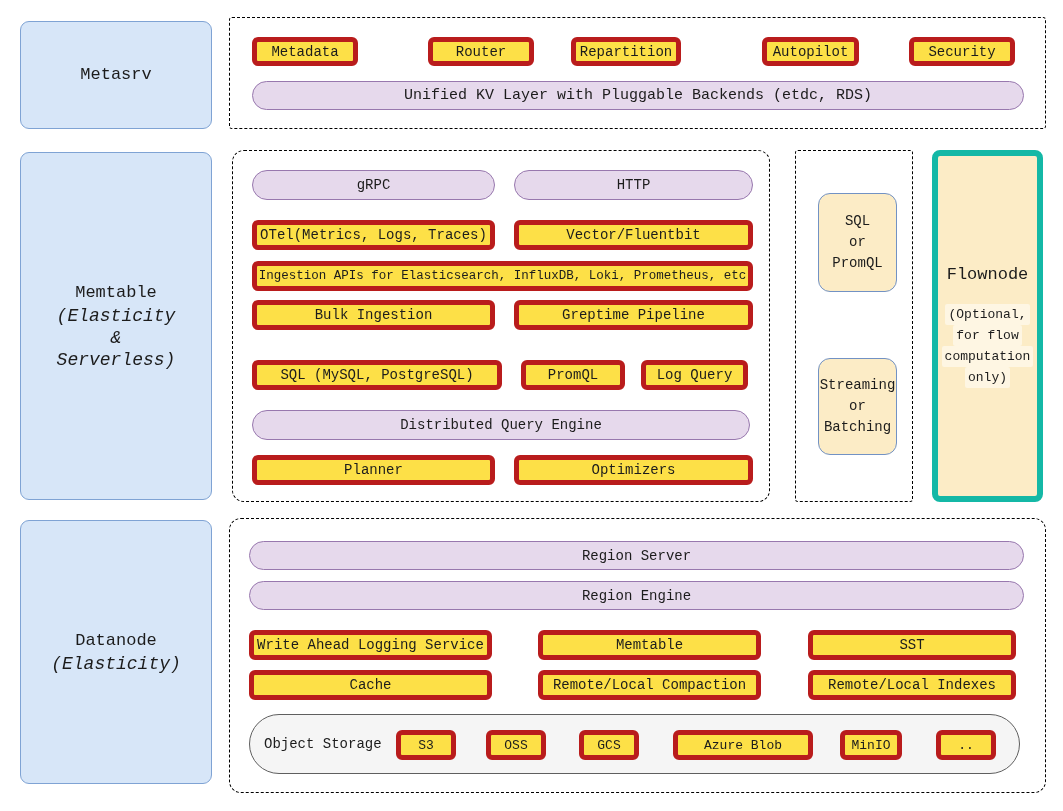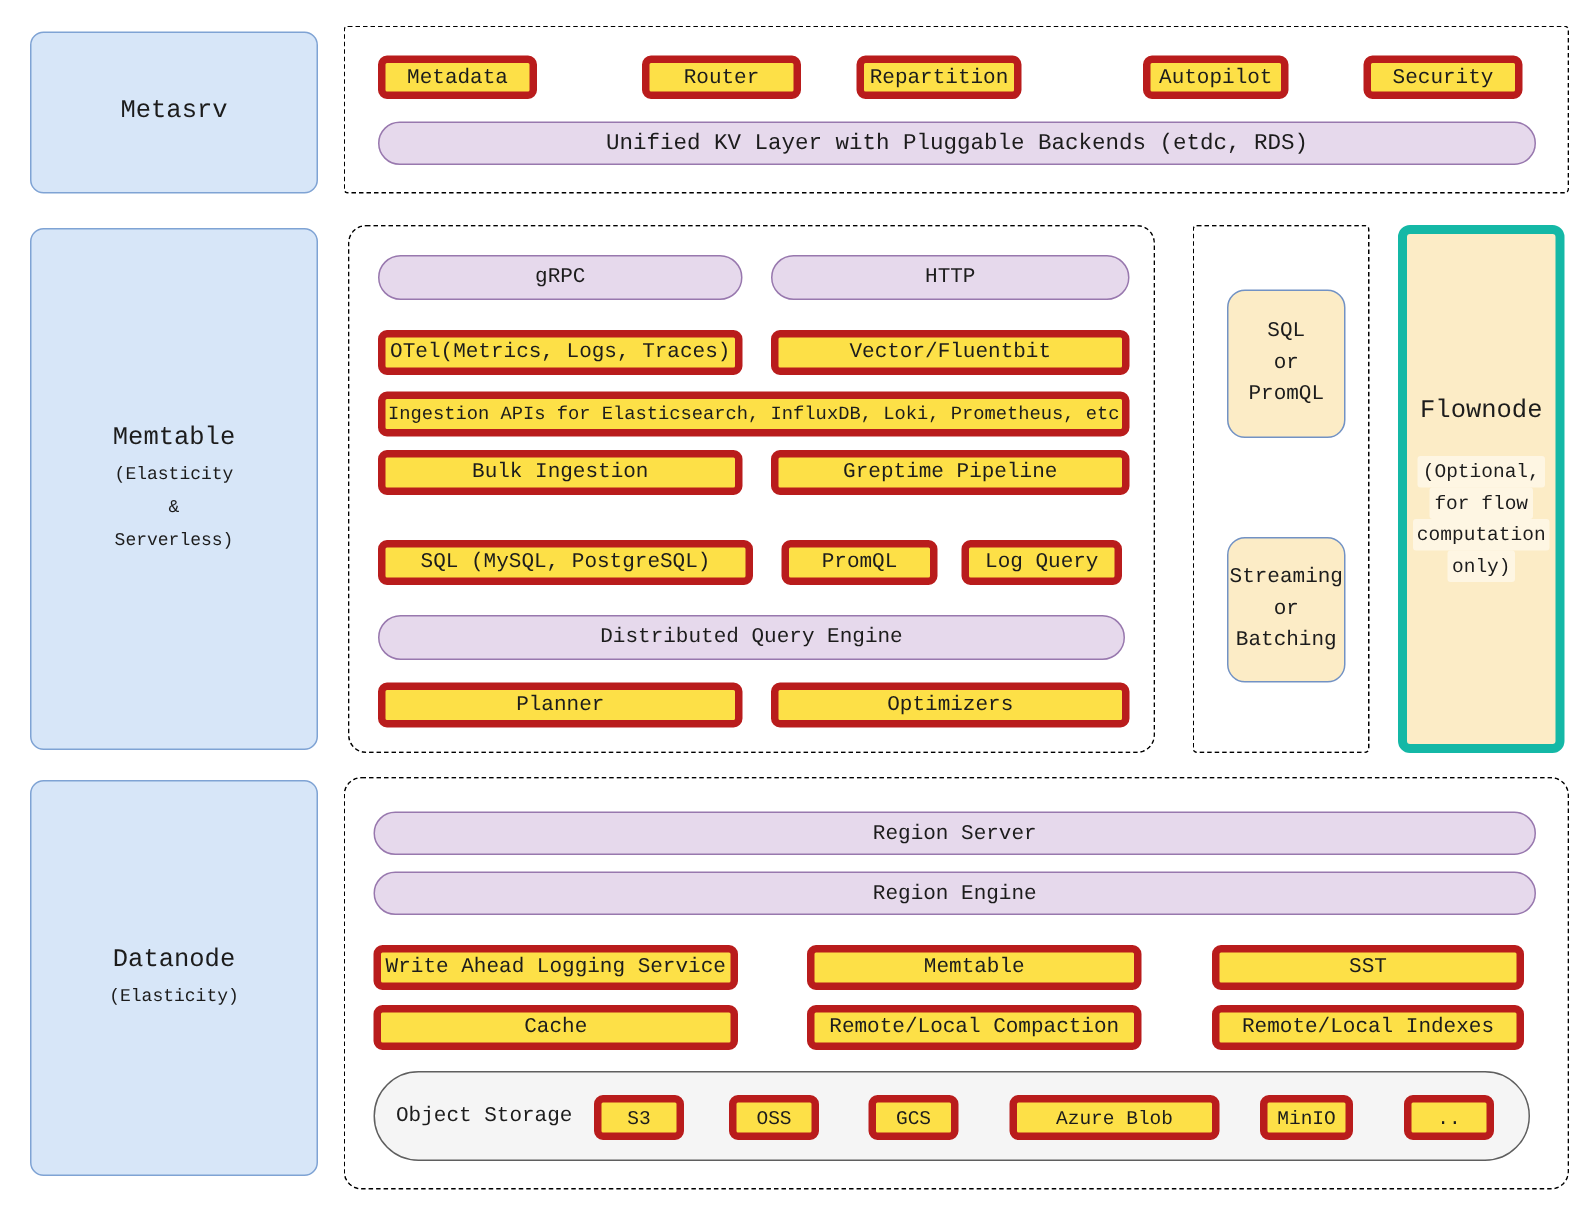--- a/index.html
+++ b/index.html
@@ -9,21 +9,21 @@
   }
   .abs { position:absolute; box-sizing:border-box; }
   .dashed-box { border:1px dashed #000; background:#fff; border-radius:3px; }
   .dashed-round { border-radius:12px; }
   .label-box {
     background:#d7e6f8; border:1px solid #7fa3d4; border-radius:9px;
     display:flex; flex-direction:column; align-items:center; justify-content:center;
     text-align:center; line-height:24px;
   }
   .label-main { font-size:17px; }
-  .label-sub  { font-size:12px; line-height:22px; }
+  .label-sub  { font-size:18px; line-height:22px;font-style:italic; }
   .blue-box {
     background:#fde047; border:5px solid #b91c1c; border-radius:6px;
     display:flex; align-items:center; justify-content:center;
     font-size:14px; white-space:nowrap;
   }
   .purple-pill {
     background:#e6d9ec; border:1px solid #9878ae; border-radius:15px;
     display:flex; align-items:center; justify-content:center;
     font-size:14px; white-space:nowrap;
   }

